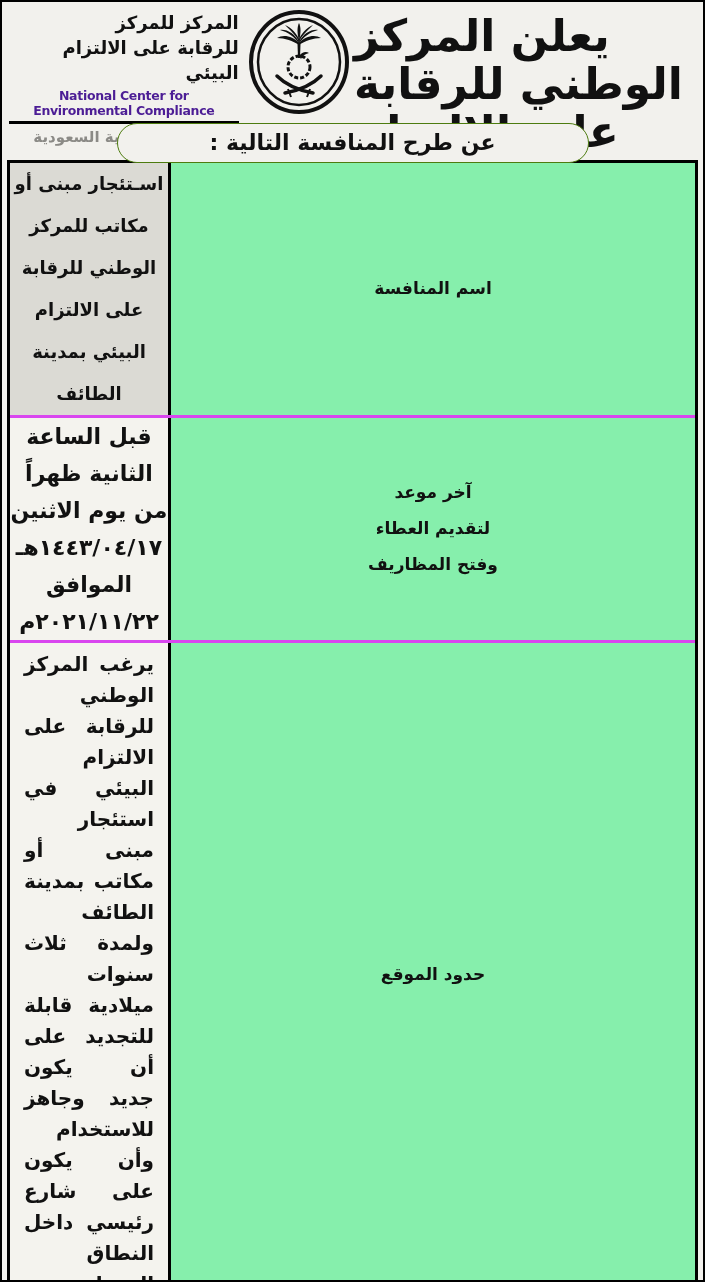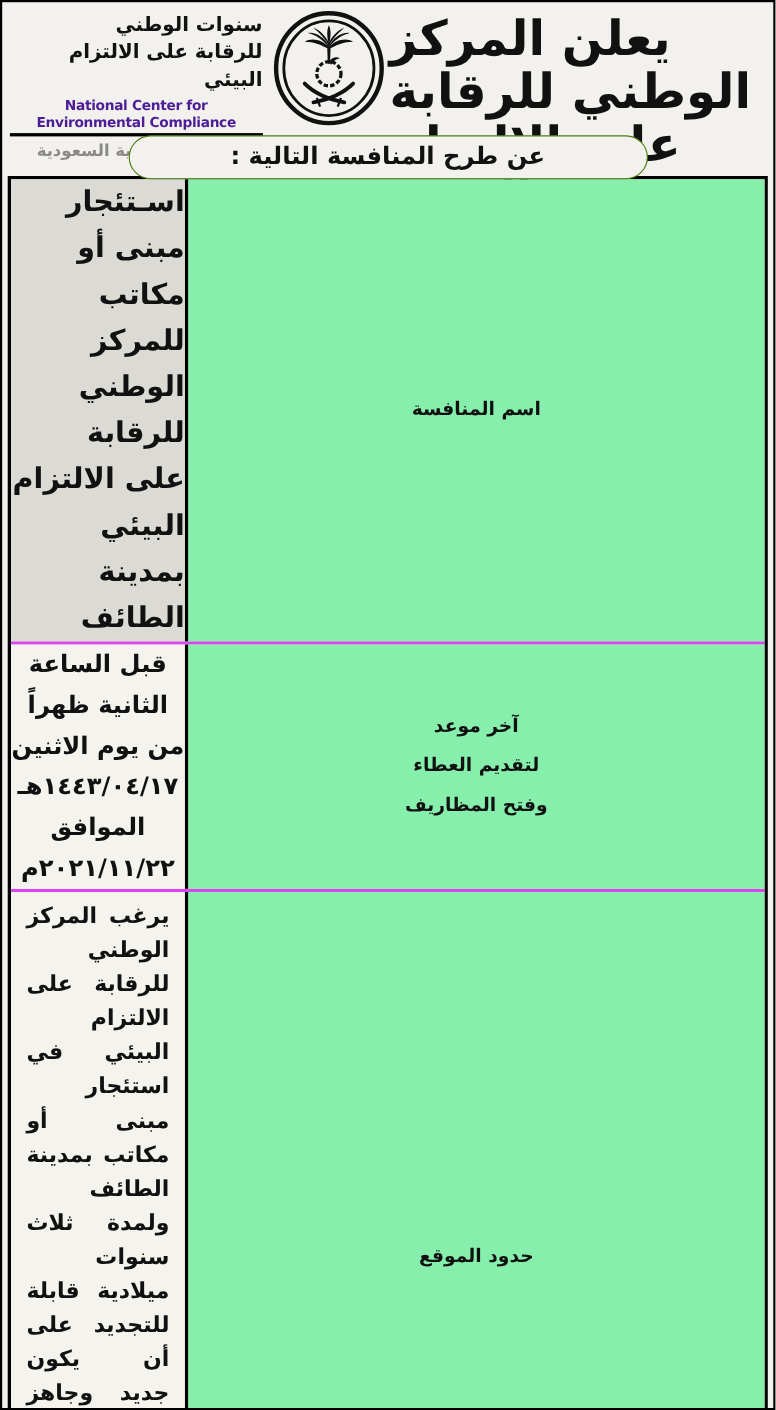--- a/index.html
+++ b/index.html
@@ -38,21 +38,21 @@
   .drow { display:grid; grid-template-columns:1fr 158px; }
   .drow + .drow { border-top:3px solid #d946ef; }
   .dlabel {
     order:-1; border-left:3px solid #000; background:#86efac;
     display:flex; align-items:center; justify-content:center;
     font-size:17px; font-weight:bold; text-align:center;
     white-space:pre-line; line-height:2.1;
   }
   .dvalue { display:flex; align-items:center; justify-content:center; background:#f4f3ee; }
   .row-name { min-height:88px; }
-  .row-name .dvalue { background:#dbdad4; font-size:26px; font-weight:bold; white-space:pre-line; line-height:42px; }
+  .row-name .dvalue { background:#dbdad4; font-size:18px; font-weight:bold; text-align:center; white-space:pre-line; line-height:42px; }
   .row-deadline { min-height:112px; }
   .row-deadline .dvalue { font-size:22px; font-weight:bold; text-align:center; white-space:pre-line; line-height:37px; }
   .row-scope { min-height:152px; }
   .row-scope .dvalue { font-size:20px; font-weight:bold; text-align:justify; line-height:31px; padding:6px 14px; display:block; }
   
   .emblem { display:block; }
 </style>
 </head>
 <body>
 
@@ -84,21 +84,21 @@
           <path d="M30 66 C 38 74, 50 80, 66 83" fill="none"></path>
           <path d="M74 66 C 66 74, 54 80, 38 83" fill="none"></path>
         </g>
         <g stroke="#111" stroke-width="2">
           <line x1="63" y1="79" x2="60" y2="87"></line>
           <line x1="41" y1="79" x2="44" y2="87"></line>
         </g>
       </svg>
     </div>
     <div class="org-block">
-      <div class="org-ar">سنوات الوطني
+      <div class="org-ar">المركز للمركز
 للرقابة على الالتزام البيئي</div>
       <div class="org-en">National Center for Environmental Compliance</div>
       <div class="org-rule"></div>
       <div class="org-country">المملكة العربية السعودية</div>
     </div>
   </div>
 
   <div class="subheader">عن طرح المنافسة التالية :</div>
 
   <div class="dtable">

